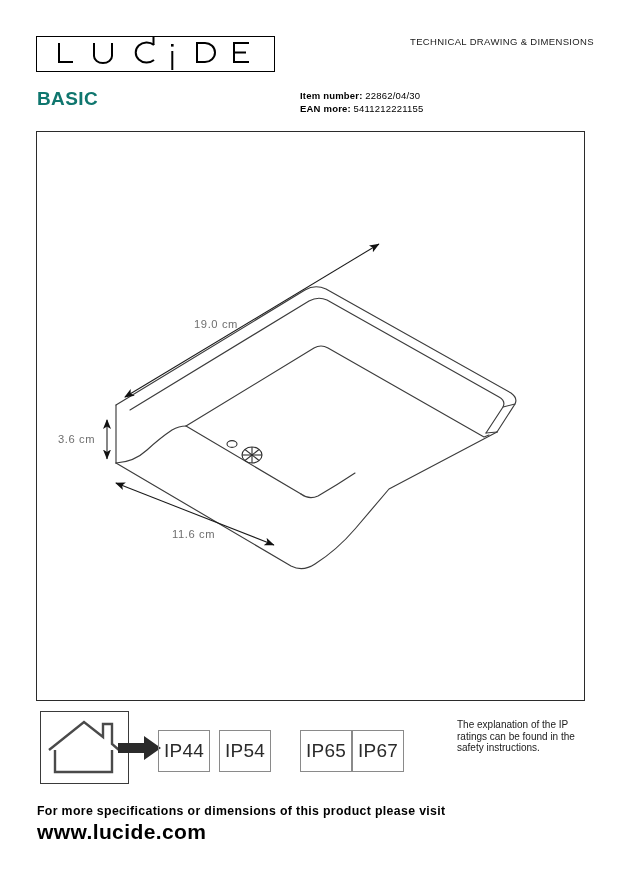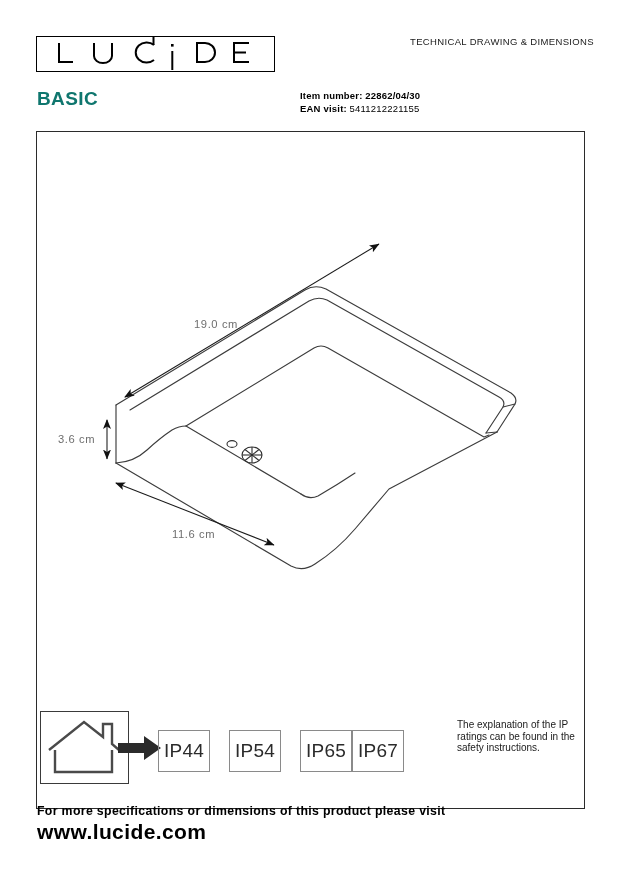--- a/index.html
+++ b/index.html
@@ -52,30 +52,30 @@
   .item-block {
     position: absolute;
     left: 300px;
     top: 89px;
     font-size: 9.5px;
     line-height: 13px;
     color: #000;
     white-space: nowrap;
   }
   .item-block .lbl { font-weight: bold; letter-spacing: 0.2px; }
-  .item-block .val { font-weight: bold; letter-spacing: 0.2px; }
+  .item-block .val { font-weight: normal; letter-spacing: 0.2px; }
   .item-block .val-light { font-weight: normal; letter-spacing: 0.2px; }
 
   
   .drawing-frame {
     position: absolute;
     left: 36px;
     top: 131px;
     width: 549px;
-    height: 678px;
+    height: 570px;
     border: 1.3px solid #2b2b2b;
     box-sizing: border-box;
     background: #fff;
   }
   .drawing-frame svg { display: block; }
 
   
   .house-box {
     position: absolute;
     left: 40px;
@@ -100,21 +100,21 @@
     border: 1.2px solid #8a8a8a;
     box-sizing: border-box;
     display: flex;
     align-items: center;
     justify-content: center;
     font-size: 19px;
     color: #2b2b2b;
     letter-spacing: 0.2px;
   }
   .ip-0 { left: 158px; }
-  .ip-1 { left: 229px; text-align: right; }
+  .ip-1 { left: 219px; text-align: right; }
   .ip-2 { left: 300px; }
   .ip-3 { left: 352px; }
 
   .ip-note {
     position: absolute;
     left: 457px;
     top: 719px;
     width: 140px;
     font-size: 10px;
     line-height: 11.6px;
@@ -175,21 +175,21 @@
 <div class="doc-type">TECHNICAL DRAWING &amp; DIMENSIONS</div>
 
 <div class="product-title">BASIC</div>
 
 <div class="item-block">
   <div>
     <span class="lbl">Item number:</span>
     <span class="val">22862/04/30</span>
   </div>
   <div>
-    <span class="lbl">EAN visit:</span>
+    <span class="lbl">EAN more:</span>
     <span class="val-light">5411212221155</span>
   </div>
 </div>
 
 <div class="drawing-frame">
   <svg width="547" height="568" viewBox="0 0 547 568">
 
     <defs>
       <marker id="arrowEnd" markerWidth="11" markerHeight="11" refX="9.5" refY="4" orient="auto" markerUnits="userSpaceOnUse">
         <path d="M0,0 L10,4 L0,8 L2.4,4 Z" fill="#111"></path>

